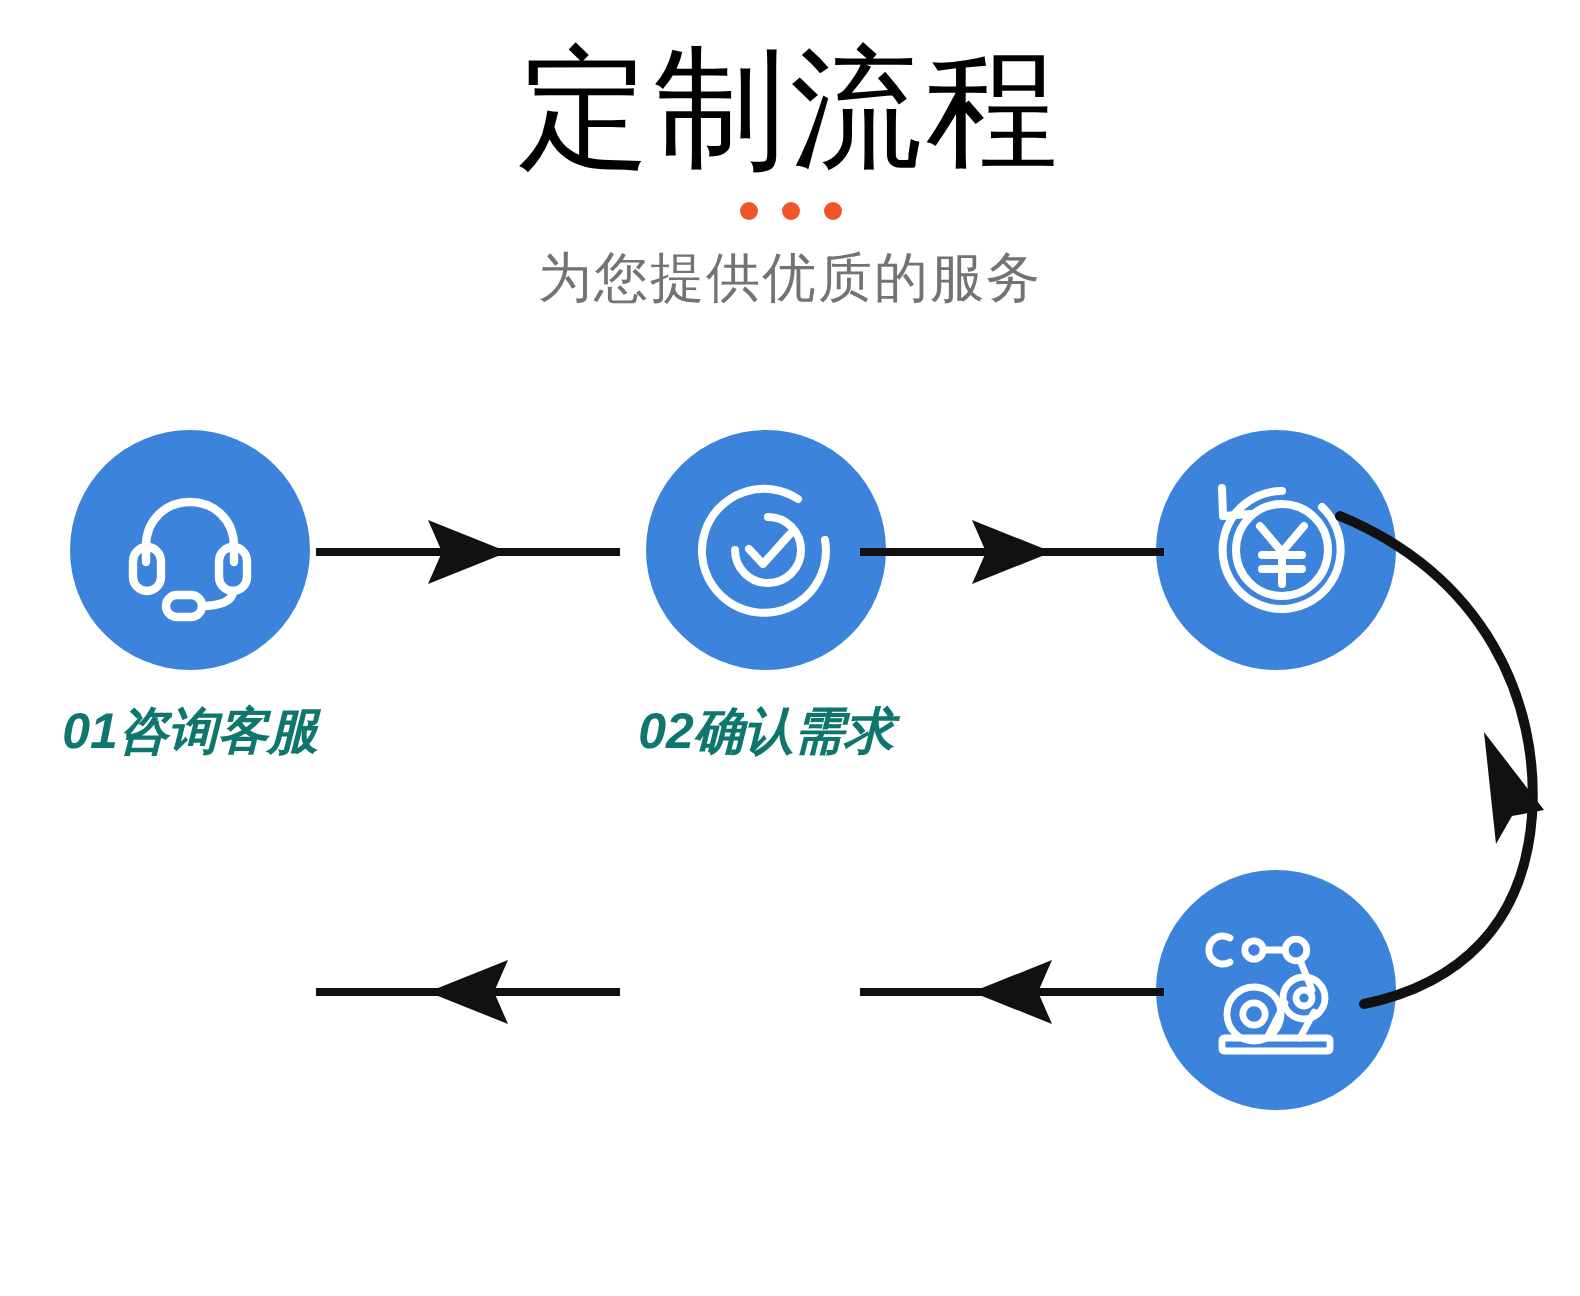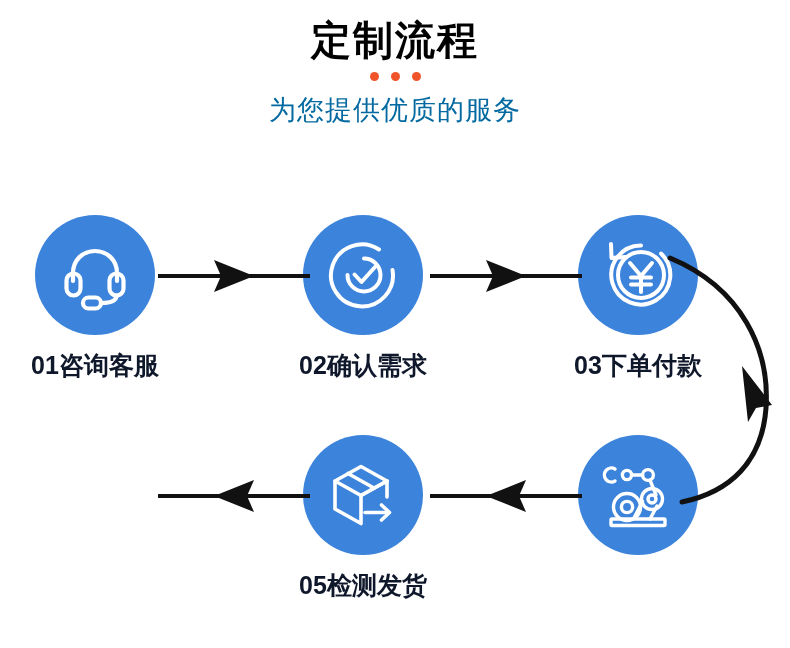--- a/index.html
+++ b/index.html
@@ -21,23 +21,23 @@
   .header {
     position: absolute;
     left: 0;
     top: 0;
     width: 790px;
     text-align: center;
   }
   .page-title {
     margin: 0;
     padding-top: 18px;
-    font-size: 40px;
+    font-size: 66px;
     line-height: 1.12;
-    font-weight: 700;
+    font-weight: 400;
     letter-spacing: 2px;
     color: #000000;
   }
   .dots-row {
     display: flex;
     justify-content: center;
     align-items: center;
     gap: 12px;
     margin-top: 9px;
     height: 10px;
@@ -47,21 +47,21 @@
     height: 9px;
     border-radius: 50%;
     background: #f0542a;
   }
   .page-subtitle {
     margin: 0;
     padding-top: 10px;
     font-size: 27px;
     font-weight: 400;
     letter-spacing: 1px;
-    color: #0369a1;
+    color: #737373;
   }
 
   
   .flow {
     position: absolute;
     left: 0;
     top: 0;
     width: 790px;
     height: 648px;
   }
@@ -81,30 +81,31 @@
     justify-content: center;
   }
   .step-circle svg {
     display: block;
   }
   .step-label {
     margin-top: 14px;
     font-size: 25px;
     font-weight: 800;
     letter-spacing: 0px;
-    color: #0f172a;
+    color: #0f766e;
     white-space: nowrap;
+    font-style: italic;
   }
 
   
   .row-top  { top: 215px; }
   .row-bot  { top: 435px; }
 
   .col-1 { left: 0px; }
-  .col-2 { left: 268px; }
+  .col-2 { left: 288px; }
   .col-3 { left: 543px; }
 
   
   .arrow {
     position: absolute;
     height: 40px;
   }
   .arrow svg { display: block; }
 
   .arrow-t1 { left: 158px; top: 256px; width: 152px; }
@@ -170,21 +171,20 @@
           <circle cx="42" cy="39" r="23"></circle>
           <path d="M42 9.5 A29.5 29.5 0 1 0 62 17.5"></path>
           <path d="M12 8 L12.5 22 L26 21"></path>
           <path d="M31 27 L42 40 L53 27"></path>
           <path d="M42 40 L42 56"></path>
           <path d="M32 41.5 H52"></path>
           <path d="M32 48.5 H52"></path>
         </svg>
       </span>
     </div>
-    <div class="step-label">03下单付款</div>
   </div>
 
   <div class="step row-bot col-3">
     <div class="step-circle">
       <span>
         <svg width="76" height="76" viewBox="0 0 76 76" fill="none" stroke="#ffffff" stroke-width="3.4" stroke-linecap="round" stroke-linejoin="round">
           <path d="M15 12 A7 7 0 1 0 15 24"></path>
           <circle cx="27" cy="18" r="4.6"></circle>
           <path d="M31.6 18 H42"></path>
           <circle cx="48" cy="18" r="5.4"></circle>
@@ -194,36 +194,20 @@
           <circle cx="27" cy="50" r="13.5"></circle>
           <circle cx="27" cy="50" r="5.6"></circle>
           <path d="M42.5 44.5 L34 61"></path>
           <path d="M57 49 L50 62"></path>
           <rect x="11" y="62" width="54" height="6.5" rx="1"></rect>
         </svg>
       </span>
     </div>
   </div>
 
-  <div class="step row-bot col-2">
-    <div class="step-circle">
-      <span>
-        <svg width="76" height="76" viewBox="0 0 76 76" fill="none" stroke="#ffffff" stroke-width="3.6" stroke-linecap="round" stroke-linejoin="round">
-          <path d="M36 9.5 L62 24 L36 38.5 L10 24 Z"></path>
-          <path d="M10 24 V52 L36 66.5 V38.5"></path>
-          <path d="M62 24 V40"></path>
-          <path d="M36 38.5 L62 24"></path>
-          <path d="M23 16.5 L49 31"></path>
-          <path d="M40 55.5 H64"></path>
-          <path d="M56.5 48 L64.5 55.5 L56.5 63"></path>
-        </svg>
-      </span>
-    </div>
-    <div class="step-label">05检测发货</div>
-  </div>
 
 
   <div class="arrow arrow-t1">
     <span>
       <svg width="152" height="40" viewBox="0 0 152 40">
         <path d="M0 18 H152 V22 H0 Z" fill="#111111"></path>
         <path d="M56 4 L96 20 L56 36 L63 20 Z" fill="#111111"></path>
       </svg>
     </span>
   </div>

